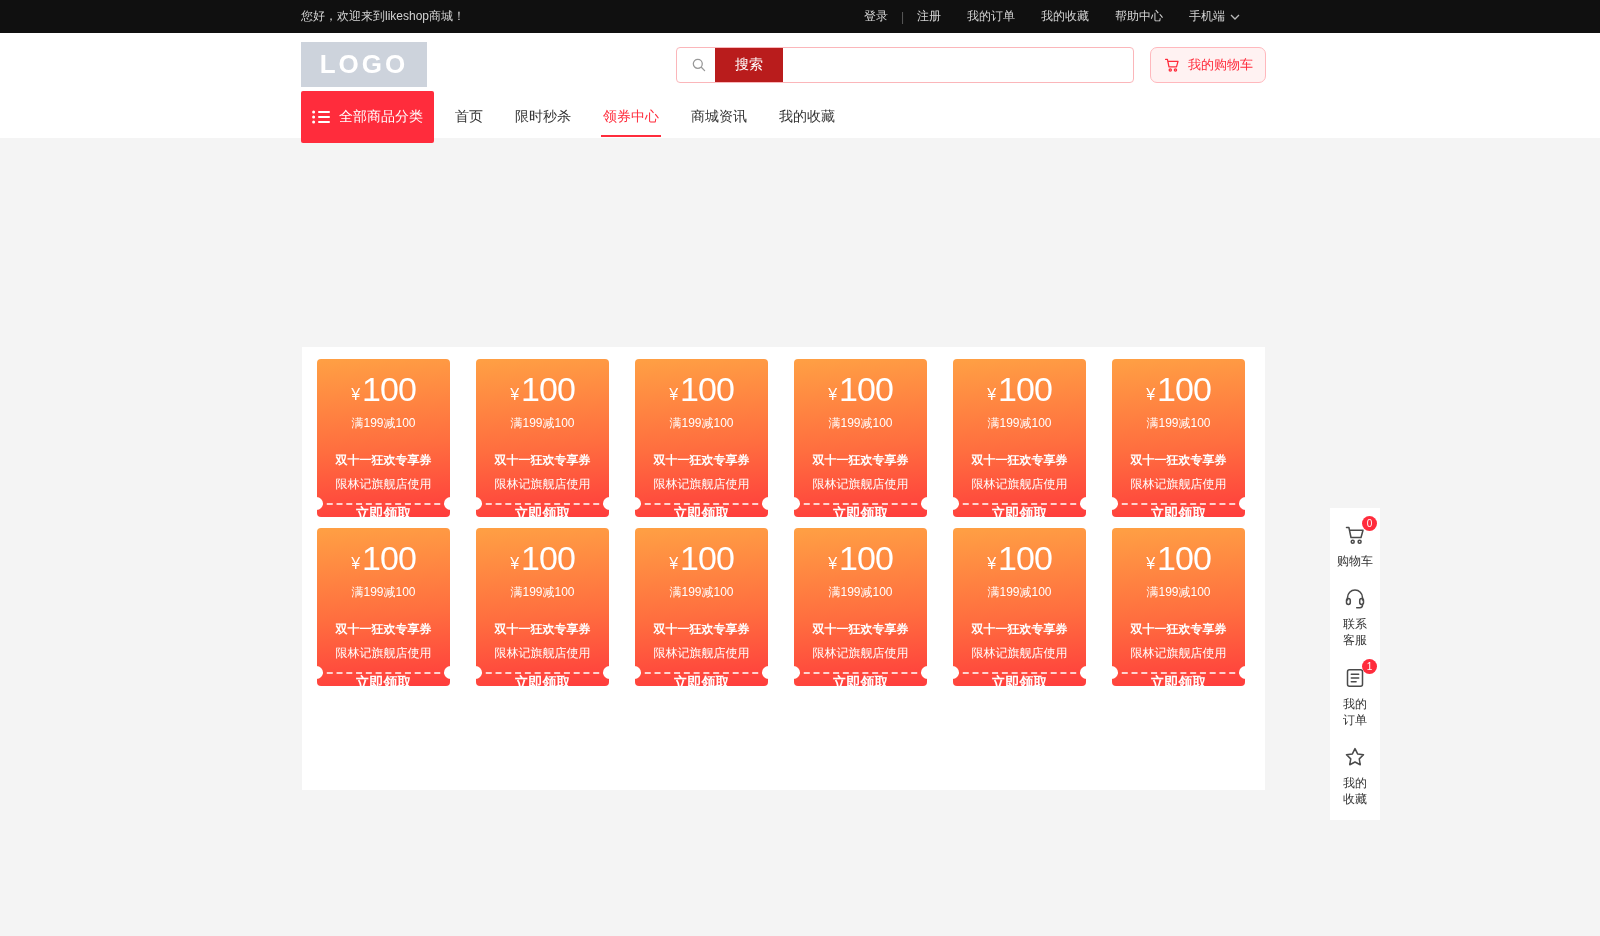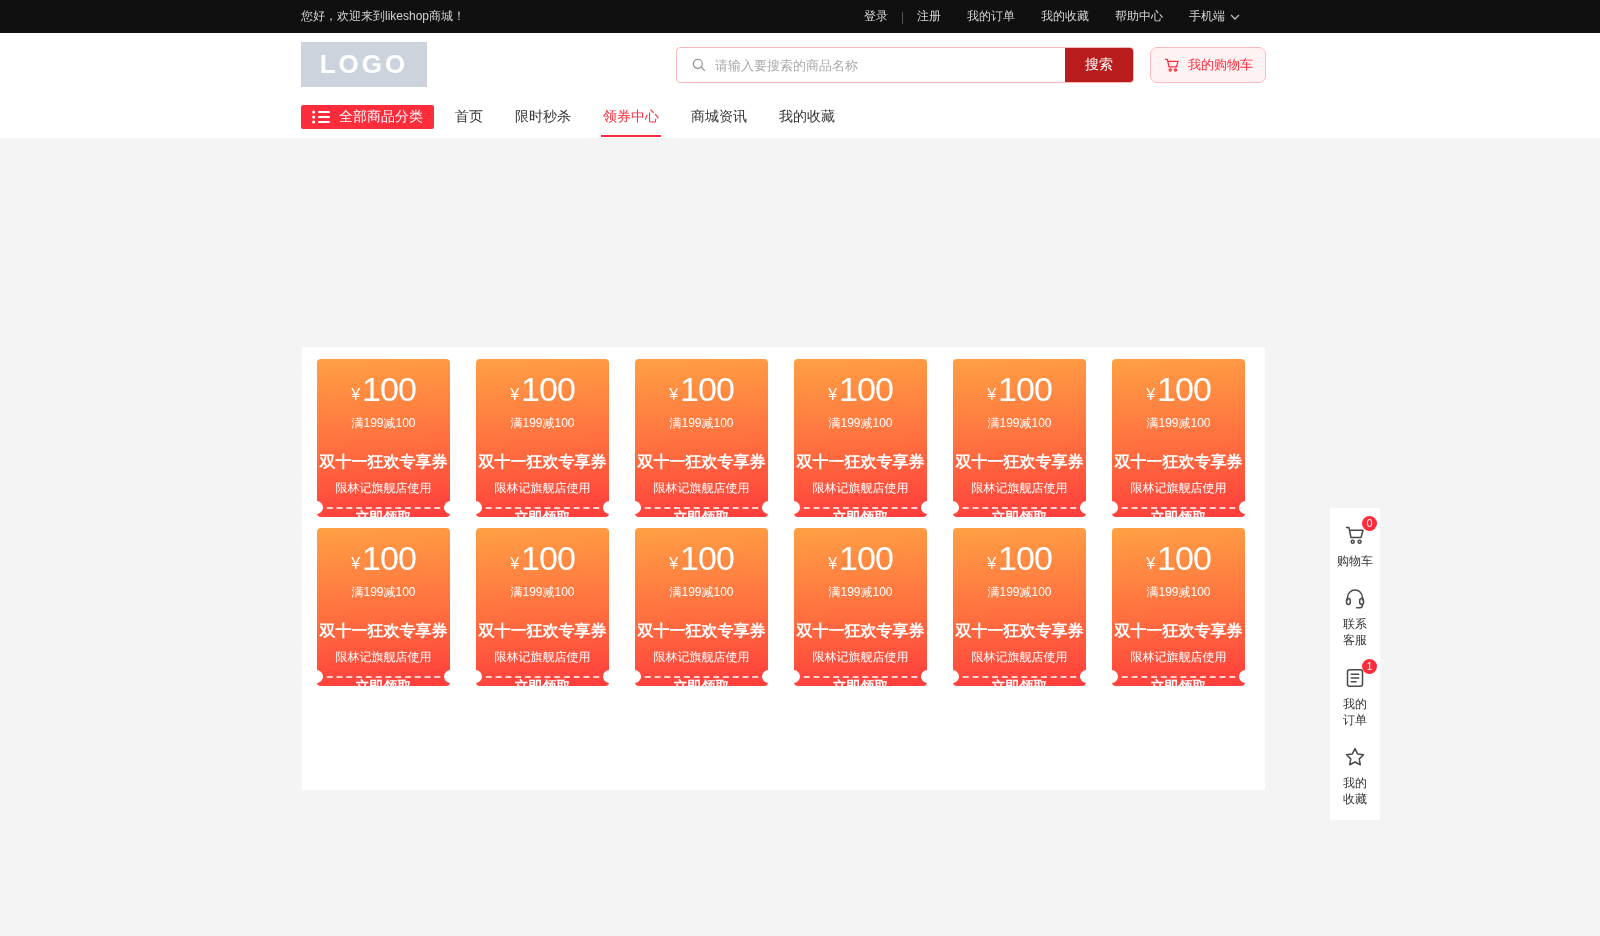--- a/index.html
+++ b/index.html
@@ -41,21 +41,21 @@
     cursor:pointer; font-family:inherit;
   }
   .cart-btn {
     position:absolute; left:1150px; top:14px; width:116px; height:36px;
     background:#fff2f2; border:1px solid #ffb8bd; border-radius:7px;
     display:flex; align-items:center; justify-content:center; gap:7px;
     color:#ff2c3c; font-size:13px; cursor:pointer;
   }
   .nav-row { position:absolute; left:301px; top:64px; display:flex; align-items:center; height:40px; }
   .category-btn {
-    width:133px; height:24px; background:#ff2c3c; color:#fff; font-size:14px;
+    width:133px; height:52px; background:#ff2c3c; color:#fff; font-size:14px;
     display:flex; align-items:center; justify-content:center; gap:9px; cursor:pointer; border-radius:2px;
   }
   .nav-links { display:flex; align-items:center; margin-left:5px; height:40px; }
   .nav-link {
     margin:0 14px; padding:11px 2px 9px; font-size:14px; color:#333;
     border-bottom:2px solid transparent;
   }
   .nav-link.active { color:#ff2c3c; border-bottom-color:#ff2c3c; }
 
   
@@ -77,21 +77,21 @@
   }
   .coupon {
     width:133px; height:158px; border-radius:4px; position:relative;
     background:linear-gradient(175deg,#ffa044 0%,#ff6e3f 55%,#ff3c3c 100%);
     color:#fff; text-align:center; display:flex; flex-direction:column;
   }
   .coupon-value { margin-top:11px; height:44px; display:flex; align-items:center; justify-content:center; }
   .coupon-value .cur { font-size:16px; margin-right:2px; margin-top:10px; }
   .coupon-value .val { font-size:34px; font-weight:500; letter-spacing:-1px; }
   .coupon-condition { font-size:12px; margin-top:6px; }
-  .coupon-name { font-size:16px; font-weight:bold; margin-top:20px; }
+  .coupon-name { font-size:12px; font-weight:bold; margin-top:20px; }
   .coupon-scope { font-size:12px; margin-top:7px; }
   .coupon-divider { margin-top:10px; border-top:2px dashed rgba(255,255,255,.75); position:relative; }
   .coupon-divider::before, .coupon-divider::after {
     content:""; position:absolute; width:13px; height:13px; border-radius:50%;
     background:#fff; top:-8px;
   }
   .coupon-divider::before { left:-7px; }
   .coupon-divider::after { right:-7px; }
   .coupon-btn {
     flex:1; display:flex; align-items:center; justify-content:center;
@@ -137,21 +137,20 @@
 <div class="site-header">
   <div class="logo">LOGO</div>
 
   <div class="search-box">
     <span class="search-icon">
       <svg width="16" height="16" viewBox="0 0 20 20">
           <circle cx="8.5" cy="8.5" r="5.6" fill="none" stroke="#999" stroke-width="1.6"></circle>
           <line x1="12.9" y1="12.9" x2="17" y2="17" stroke="#999" stroke-width="1.6" stroke-linecap="round"></line>
         </svg>
     </span>
-    <input placeholder="请输入要搜索的商品名称" style="">
     <button class="search-btn">搜索</button>
   </div>
 
   <div class="cart-btn">
     <svg width="18" height="18" viewBox="0 0 24 24" fill="none" stroke="#ff2c3c" stroke-width="1.7" stroke-linecap="round" stroke-linejoin="round">
         <path d="M3.5 4.5h2.4l2.1 10h10l2-7.3H6.4"></path>
         <circle cx="9.7" cy="18.8" r="1.5"></circle>
         <circle cx="16.6" cy="18.8" r="1.5"></circle>
       </svg>
     <span>我的购物车</span>

